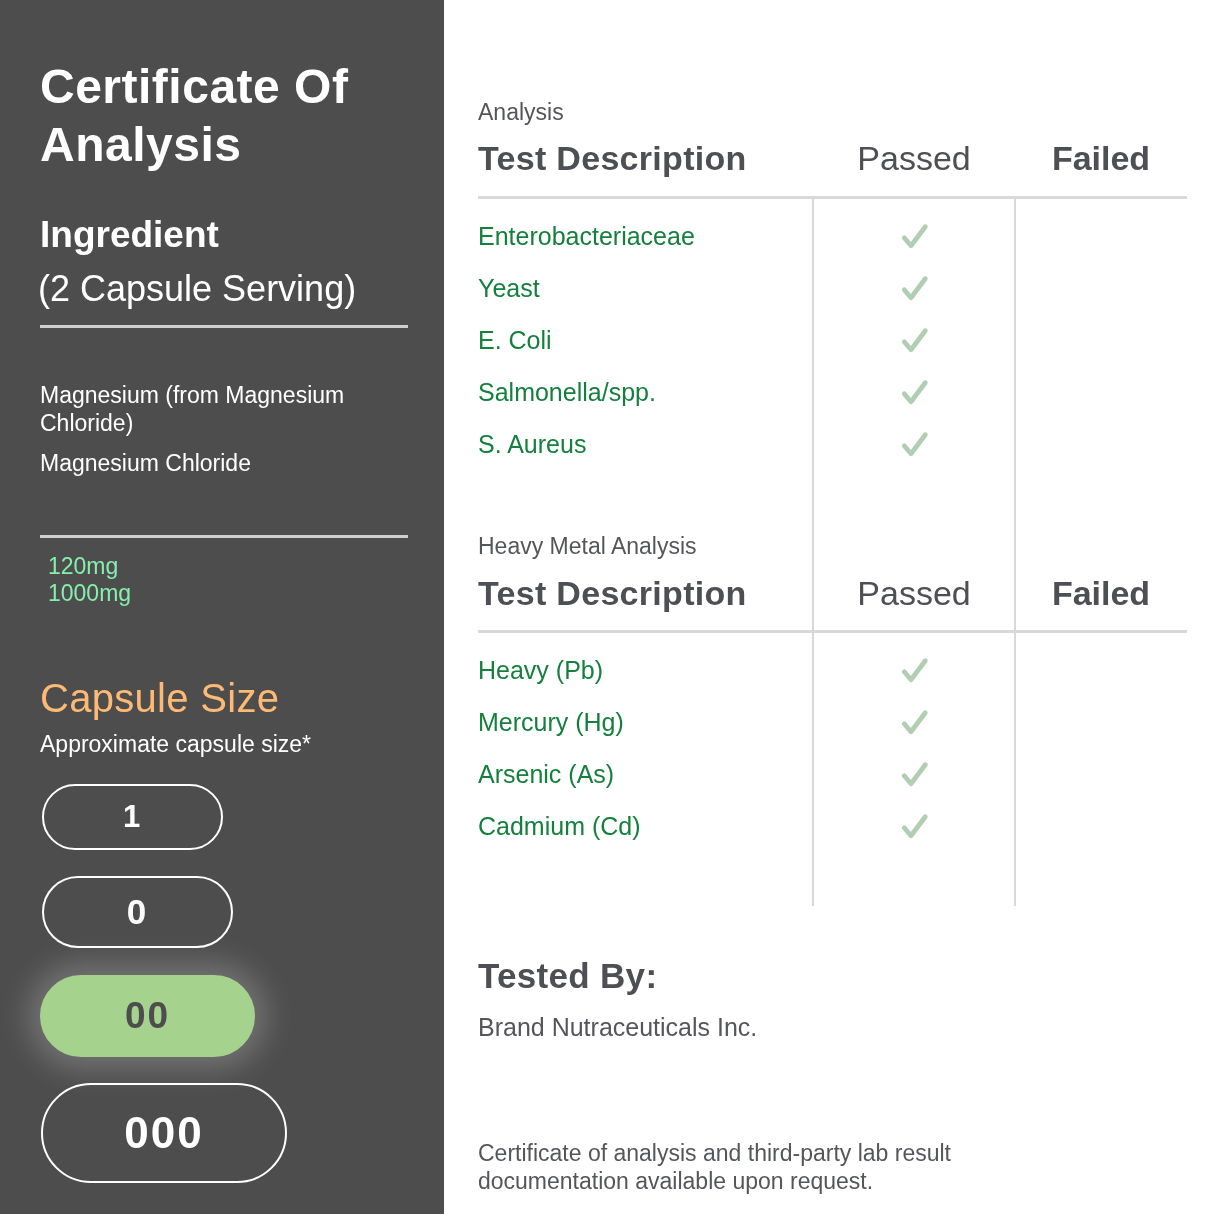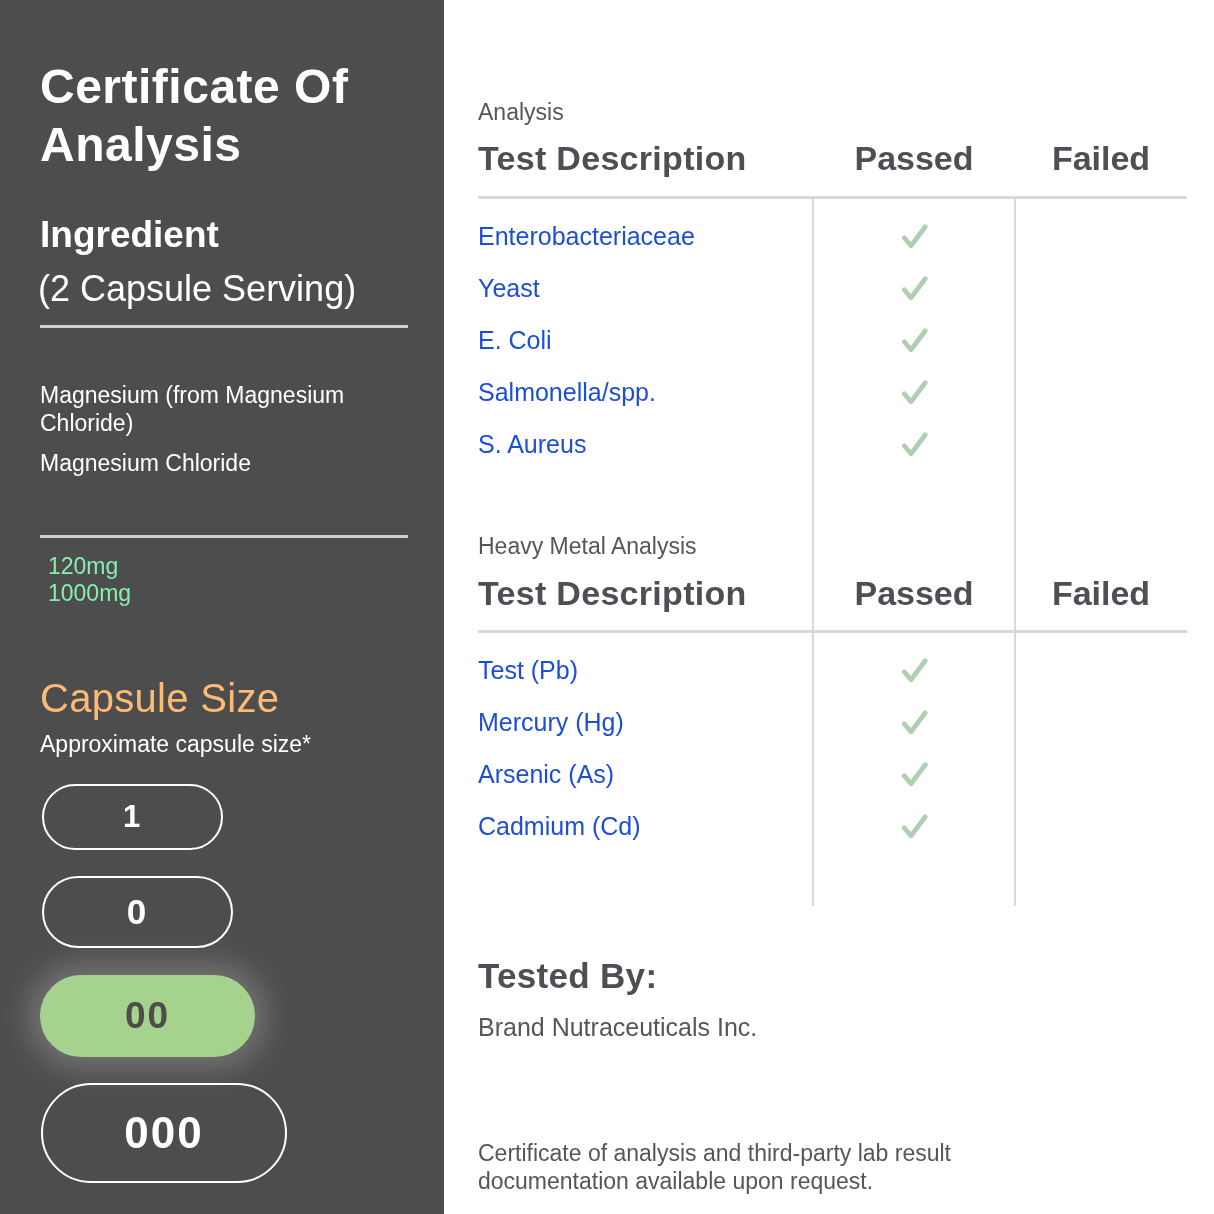--- a/index.html
+++ b/index.html
@@ -92,21 +92,21 @@
   }
   .label-analysis { top: 99px; }
   .label-heavy { top: 533px; }
   .th-test {
     position: absolute; left: 478px;
     color: #4e4f54; font-size: 34px; font-weight: 700;
     letter-spacing: 0.3px;
   }
   .th-passed {
     position: absolute; left: 813px; width: 202px; text-align: center;
-    color: #4e4f54; font-size: 34px; font-weight: 700;
+    color: #4e4f54; font-size: 34px; font-weight: 400;
   }
   .th-failed {
     position: absolute; left: 1015px; width: 172px; text-align: center;
     color: #4e4f54; font-size: 34px; font-weight: 700;
   }
   .hrow1 { top: 139px; }
   .hrow2 { top: 574px; }
   .hline {
     position: absolute; left: 478px; width: 709px; height: 3px;
     background: #d8d8d8;
@@ -119,21 +119,21 @@
   }
   .vline-1 { left: 812px; }
   .vline-2 { left: 1014px; }
 
   .rows {
     position: absolute; left: 478px; width: 709px;
   }
   .rows-1 { top: 210px; }
   .rows-2 { top: 644px; }
   .trow { display: flex; align-items: center; height: 52px; }
-  .cell-name { width: 335px; color: #1d4ed8; font-size: 25px; }
+  .cell-name { width: 335px; color: #15803d; font-size: 25px; }
   .cell-pass { width: 202px; display: flex; align-items: center; justify-content: center; }
   .cell-fail { width: 172px; display: flex; align-items: center; justify-content: center; }
   .check-icon svg { display: block; }
 
   .tested-heading {
     position: absolute; left: 478px; top: 956px;
     color: #4e4f54; font-size: 35px; font-weight: 700;
     letter-spacing: 0.3px;
   }
   .tested-value {
@@ -248,21 +248,21 @@
   <div class="section-label label-heavy">Heavy Metal Analysis</div>
 
   <div class="th-test hrow2">Test Description</div>
   <div class="th-passed hrow2">Passed</div>
   <div class="th-failed hrow2">Failed</div>
 
   <div class="hline hline-2"></div>
 
   <div class="rows rows-2">
     <div class="trow">
-      <div class="cell-name">Test (Pb)</div>
+      <div class="cell-name">Heavy (Pb)</div>
       <div class="cell-pass">
           <span class="check-icon">
             <svg width="36" height="36" viewBox="0 0 24 24" fill="none" stroke="#b2ceb2" stroke-width="3.2" stroke-linecap="round" stroke-linejoin="round">
               <path d="M5.5 13.2 L10 18.5 L19.5 5.8"></path>
             </svg>
           </span>
         </div>
       <div class="cell-fail"></div>
     </div>
     <div class="trow">

